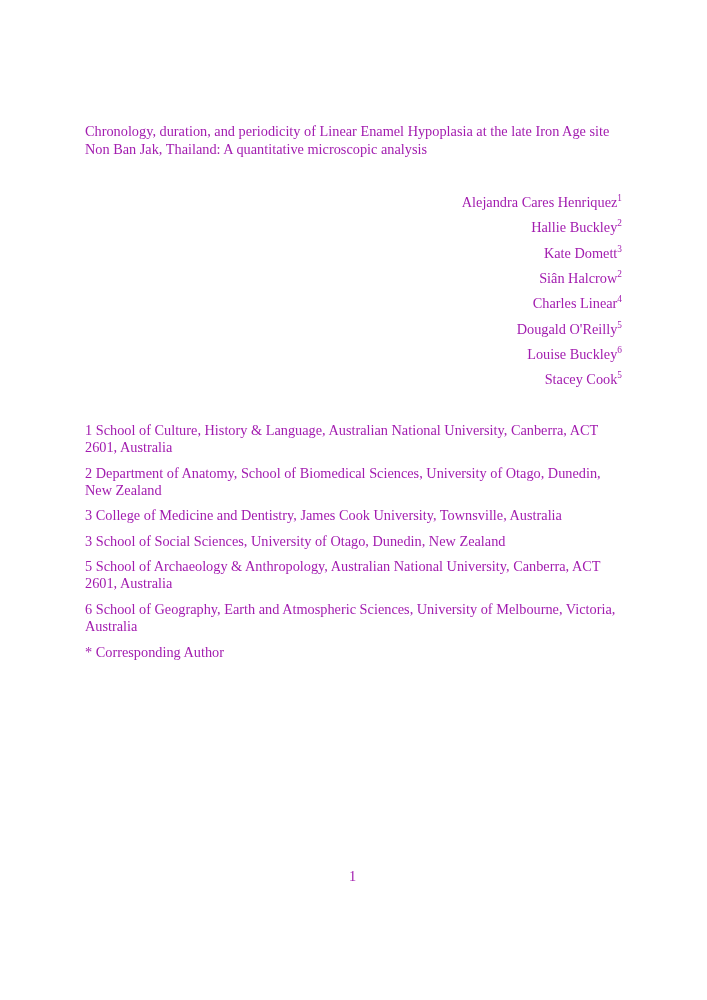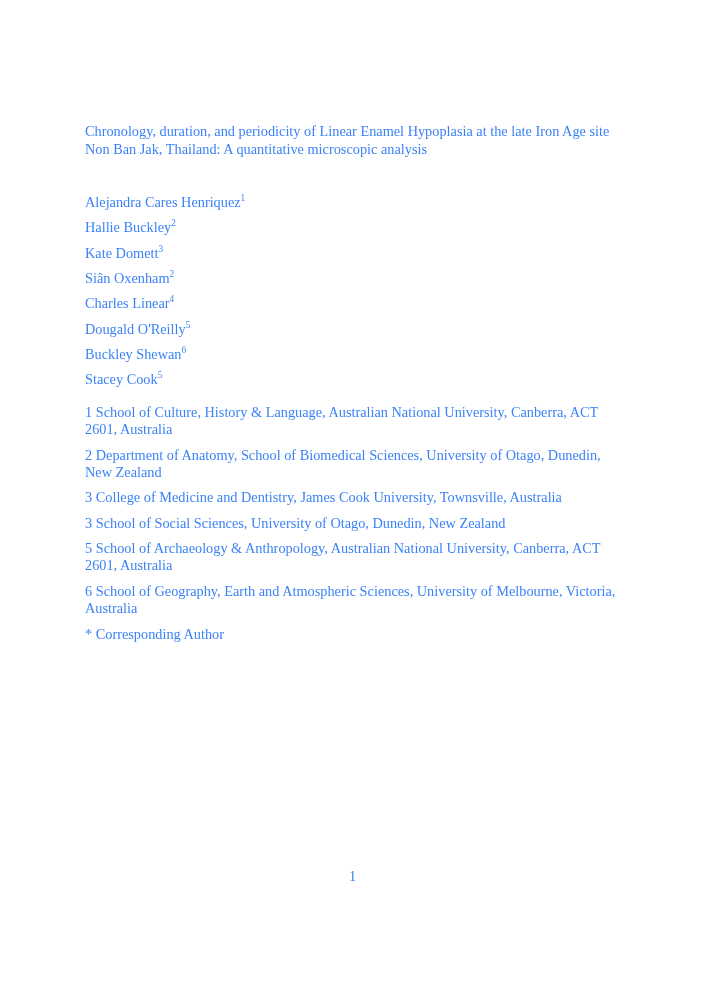--- a/index.html
+++ b/index.html
@@ -5,42 +5,43 @@
   html, body {
     margin: 0;
     padding: 0;
     background: #ffffff;
   }
   .page {
     position: relative;
     width: 705px;
     height: 1000px;
     background: #ffffff;
-    color: #3b82f6;
+    color: #a21caf;
     font-family: "Liberation Serif", "DejaVu Serif", serif;
     overflow: hidden;
   }
   .content {
     position: absolute;
     left: 85px;
     top: 123px;
     width: 537px;
   }
   .title {
     font-size: 14.3px;
     line-height: 17.6px;
     margin: 0 0 36px 0;
   }
   .author {
     font-size: 14.3px;
     line-height: 17.5px;
     margin: 0 0 7.8px 0;
+    text-align: right;
   }
   .affiliations {
-    margin-top: 15px;
+    margin-top: 33px;
   }
   .affiliation {
     font-size: 14.3px;
     line-height: 17.5px;
     margin: 0 0 7.8px 0;
   }
   sup {
     font-size: 9.3px;
     line-height: 0;
     vertical-align: super;
@@ -60,24 +61,24 @@
 
 <div class="page">
   <div class="content">
 
     <p class="title">Chronology, duration, and periodicity of Linear Enamel Hypoplasia at the late Iron Age site Non Ban Jak, Thailand: A quantitative microscopic analysis</p>
 
     <div class="authors">
       <p class="author"><span>Alejandra Cares Henriquez</span><sup>1</sup></p>
       <p class="author"><span>Hallie Buckley</span><sup>2</sup></p>
       <p class="author"><span>Kate Domett</span><sup>3</sup></p>
-      <p class="author"><span>Siân Oxenham</span><sup>2</sup></p>
+      <p class="author"><span>Siân Halcrow</span><sup>2</sup></p>
       <p class="author"><span>Charles Linear</span><sup>4</sup></p>
       <p class="author"><span>Dougald O'Reilly</span><sup>5</sup></p>
-      <p class="author"><span>Buckley Shewan</span><sup>6</sup></p>
+      <p class="author"><span>Louise Buckley</span><sup>6</sup></p>
       <p class="author"><span>Stacey Cook</span><sup>5</sup></p>
     </div>
 
     <div class="affiliations">
       <p class="affiliation">1 School of Culture, History &amp; Language, Australian National University, Canberra, ACT 2601, Australia</p>
       <p class="affiliation">2 Department of Anatomy, School of Biomedical Sciences, University of Otago, Dunedin, New Zealand</p>
       <p class="affiliation">3 College of Medicine and Dentistry, James Cook University, Townsville, Australia</p>
       <p class="affiliation">3 School of Social Sciences, University of Otago, Dunedin, New Zealand</p>
       <p class="affiliation">5 School of Archaeology &amp; Anthropology, Australian National University, Canberra, ACT 2601, Australia</p>
       <p class="affiliation">6 School of Geography, Earth and Atmospheric Sciences, University of Melbourne, Victoria, Australia</p>

